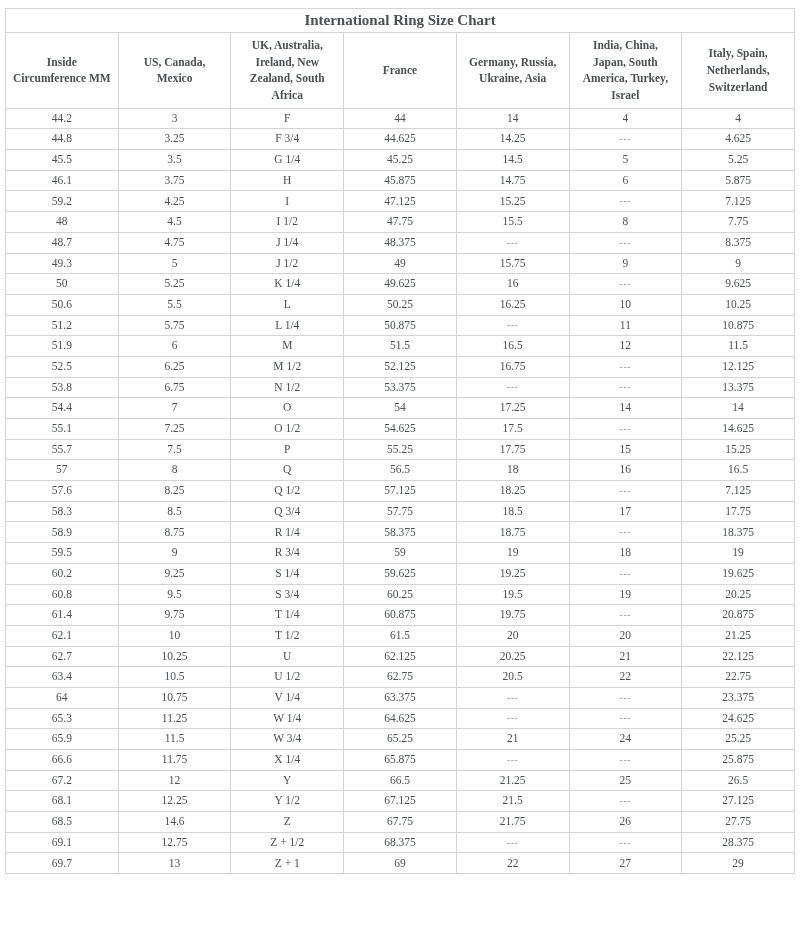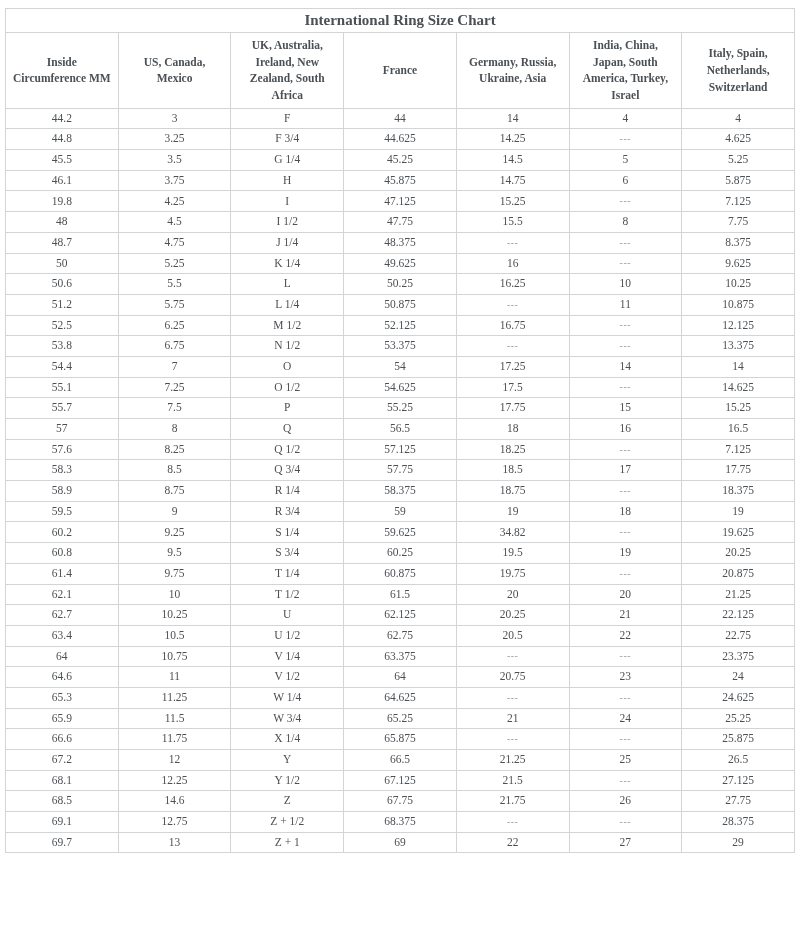--- a/index.html
+++ b/index.html
@@ -105,21 +105,21 @@
         <tr>
           <td>46.1</td>
           <td>3.75</td>
           <td>H</td>
           <td>45.875</td>
           <td>14.75</td>
           <td>6</td>
           <td>5.875</td>
         </tr>
         <tr>
-          <td>19.8</td>
+          <td>59.2</td>
           <td>4.25</td>
           <td>I</td>
           <td>47.125</td>
           <td>15.25</td>
           <td class="dash">---</td>
           <td>7.125</td>
         </tr>
         <tr>
           <td>48</td>
           <td>4.5</td>
@@ -132,20 +132,29 @@
         <tr>
           <td>48.7</td>
           <td>4.75</td>
           <td>J 1/4</td>
           <td>48.375</td>
           <td class="dash">---</td>
           <td class="dash">---</td>
           <td>8.375</td>
         </tr>
         <tr>
+          <td>49.3</td>
+          <td>5</td>
+          <td>J 1/2</td>
+          <td>49</td>
+          <td>15.75</td>
+          <td>9</td>
+          <td>9</td>
+        </tr>
+        <tr>
           <td>50</td>
           <td>5.25</td>
           <td>K 1/4</td>
           <td>49.625</td>
           <td>16</td>
           <td class="dash">---</td>
           <td>9.625</td>
         </tr>
         <tr>
           <td>50.6</td>
@@ -159,20 +168,29 @@
         <tr>
           <td>51.2</td>
           <td>5.75</td>
           <td>L 1/4</td>
           <td>50.875</td>
           <td class="dash">---</td>
           <td>11</td>
           <td>10.875</td>
         </tr>
         <tr>
+          <td>51.9</td>
+          <td>6</td>
+          <td>M</td>
+          <td>51.5</td>
+          <td>16.5</td>
+          <td>12</td>
+          <td>11.5</td>
+        </tr>
+        <tr>
           <td>52.5</td>
           <td>6.25</td>
           <td>M 1/2</td>
           <td>52.125</td>
           <td>16.75</td>
           <td class="dash">---</td>
           <td>12.125</td>
         </tr>
         <tr>
           <td>53.8</td>
@@ -253,21 +271,21 @@
           <td>59</td>
           <td>19</td>
           <td>18</td>
           <td>19</td>
         </tr>
         <tr>
           <td>60.2</td>
           <td>9.25</td>
           <td>S 1/4</td>
           <td>59.625</td>
-          <td>34.82</td>
+          <td>19.25</td>
           <td class="dash">---</td>
           <td>19.625</td>
         </tr>
         <tr>
           <td>60.8</td>
           <td>9.5</td>
           <td>S 3/4</td>
           <td>60.25</td>
           <td>19.5</td>
           <td>19</td>
@@ -312,29 +330,20 @@
         <tr>
           <td>64</td>
           <td>10.75</td>
           <td>V 1/4</td>
           <td>63.375</td>
           <td class="dash">---</td>
           <td class="dash">---</td>
           <td>23.375</td>
         </tr>
         <tr>
-          <td>64.6</td>
-          <td>11</td>
-          <td>V 1/2</td>
-          <td>64</td>
-          <td>20.75</td>
-          <td>23</td>
-          <td>24</td>
-        </tr>
-        <tr>
           <td>65.3</td>
           <td>11.25</td>
           <td>W 1/4</td>
           <td>64.625</td>
           <td class="dash">---</td>
           <td class="dash">---</td>
           <td>24.625</td>
         </tr>
         <tr>
           <td>65.9</td>

